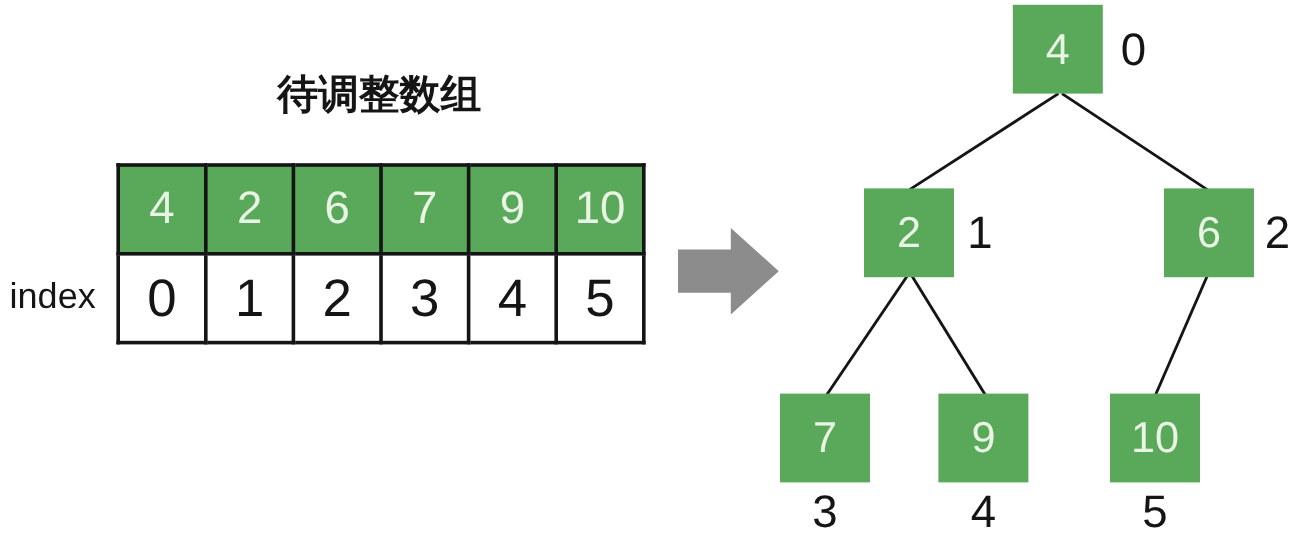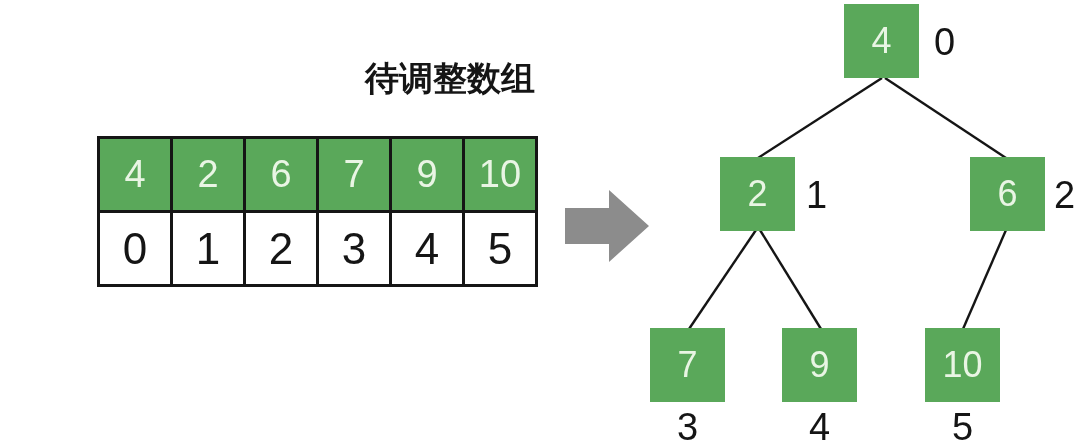--- a/index.html
+++ b/index.html
@@ -3,21 +3,21 @@
 <meta charset="utf-8">
 <style>
   * { margin:0; padding:0; box-sizing:border-box; }
   html,body { background:#ffffff; }
   body { font-family:"Liberation Sans","DejaVu Sans",sans-serif; }
   .canvas { position:relative; width:1080px; height:446px; background:#ffffff; overflow:hidden; }
 
   
   .title {
     position:absolute; left:97px; top:56px; width:438px;
-    text-align:right; font-size:34px; font-weight:bold; color:#151515;
+    text-align:center; font-size:34px; font-weight:bold; color:#151515;
   }
   .array-table { position:absolute; left:97px; top:136px; border-collapse:collapse; }
   .array-table td {
     width:73px; height:74px; border:3px solid #151515;
     text-align:center; vertical-align:middle; padding:0;
   }
   .value-row td { background:#5aa85a; color:#e9f5e4; font-size:38px; }
   .index-row td { background:#ffffff; color:#151515; font-size:44px; }
   .row-label { position:absolute; left:8px; width:84px; font-size:30px; color:#151515; text-align:left; }
   .row-label.value { top:157px; }
@@ -37,20 +37,21 @@
   .node-index { position:absolute; font-size:38px; color:#151515; }
   .node-index.below { width:75px; text-align:center; }
 </style>
 </head>
 <body>
 
 <div class="canvas">
 
   <div class="title">待调整数组</div>
 
+  <div class="row-label index">index</div>
 
   <table class="array-table">
     <tbody>
         <tr class="value-row">
       <td>4</td>
       <td>2</td>
       <td>6</td>
       <td>7</td>
       <td>9</td>
       <td>10</td>

